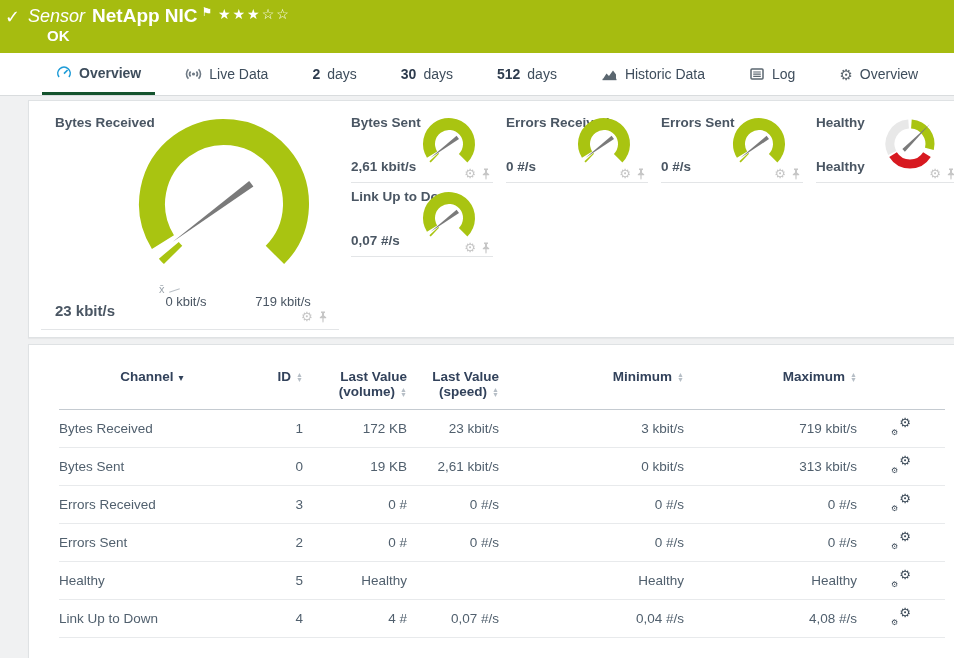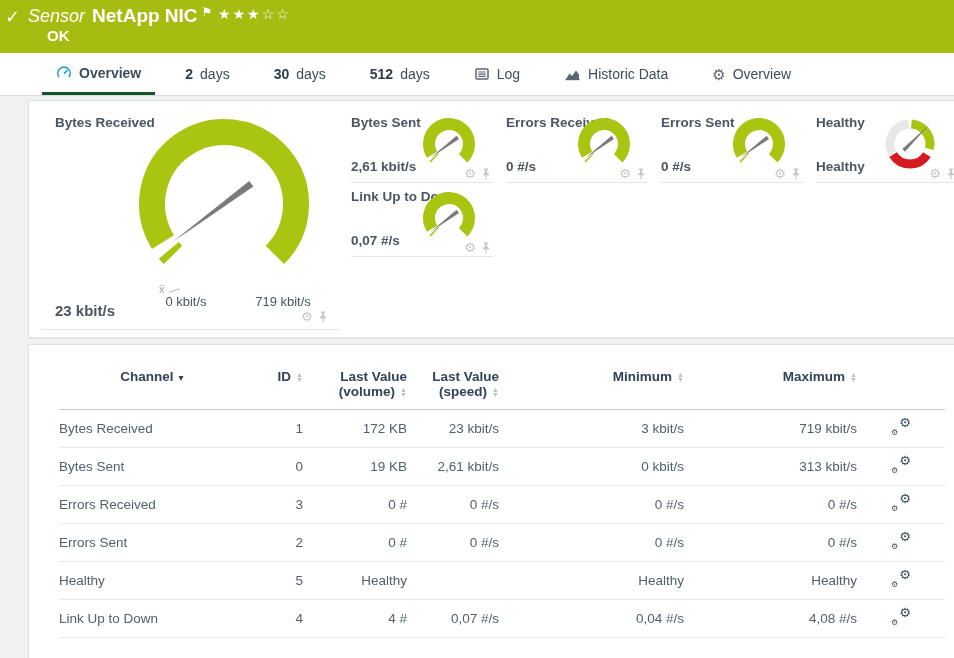--- a/index.html
+++ b/index.html
@@ -98,44 +98,52 @@
 
   <div class="tabsbar">
     <div class="tab active">
       <svg width="16" height="16" viewBox="0 0 16 16">
         <path class="ticon" d="M3 12 A6.2 6.2 0 1 1 13 12" stroke-width="2.2"></path>
         <path class="ticon" d="M8 8.6 L11.6 5" stroke-width="2"></path>
       </svg>
       <span>Overview</span>
     </div>
     <div class="tab">
+      <svg width="17" height="16" viewBox="0 0 17 16">
+        <circle cx="8.5" cy="8" r="1.6" fill="#6f7a85"></circle>
+        <path class="ticon" d="M5.6 5.4 A4 4 0 0 0 5.6 10.6 M11.4 5.4 A4 4 0 0 1 11.4 10.6" stroke-width="1.3"></path>
+        <path class="ticon" d="M3.4 3.2 A7 7 0 0 0 3.4 12.8 M13.6 3.2 A7 7 0 0 1 13.6 12.8" stroke-width="1.3"></path>
+      </svg>
+      <span>Live Data</span>
+    </div>
+    <div class="tab">
       <span class="num">2</span>
       <span>days</span>
     </div>
     <div class="tab">
       <span class="num">30</span>
       <span>days</span>
     </div>
     <div class="tab">
       <span class="num">512</span>
       <span>days</span>
+    </div>
+    <div class="tab">
+      <svg width="17" height="16" viewBox="0 0 17 16">
+        <path d="M2 13 L5.5 7.5 L8 10 L12 4.5 L15 8.5 L15 13 Z" fill="#5b6770"></path>
+        <path d="M1.5 13.5 H15.5" stroke="#5b6770" stroke-width="1.4"></path>
+      </svg>
+      <span>Historic Data</span>
     </div>
     <div class="tab">
       <svg width="16" height="16" viewBox="0 0 16 16">
         <rect x="2" y="3" width="12" height="10" rx="1" fill="none" stroke="#5b6770" stroke-width="1.5"></rect>
         <path d="M4.2 6 H11.8 M4.2 8.2 H11.8 M4.2 10.4 H11.8" stroke="#5b6770" stroke-width="1.2"></path>
       </svg>
       <span>Log</span>
-    </div>
-    <div class="tab">
-      <svg width="17" height="16" viewBox="0 0 17 16">
-        <path d="M2 13 L5.5 7.5 L8 10 L12 4.5 L15 8.5 L15 13 Z" fill="#5b6770"></path>
-        <path d="M1.5 13.5 H15.5" stroke="#5b6770" stroke-width="1.4"></path>
-      </svg>
-      <span>Historic Data</span>
     </div>
     <div class="tab">
       <span class="gear-glyph">⚙</span>
       <span>Overview</span>
     </div>
   </div>
 
   <div class="content">
 
     <div class="card card-gauges">

